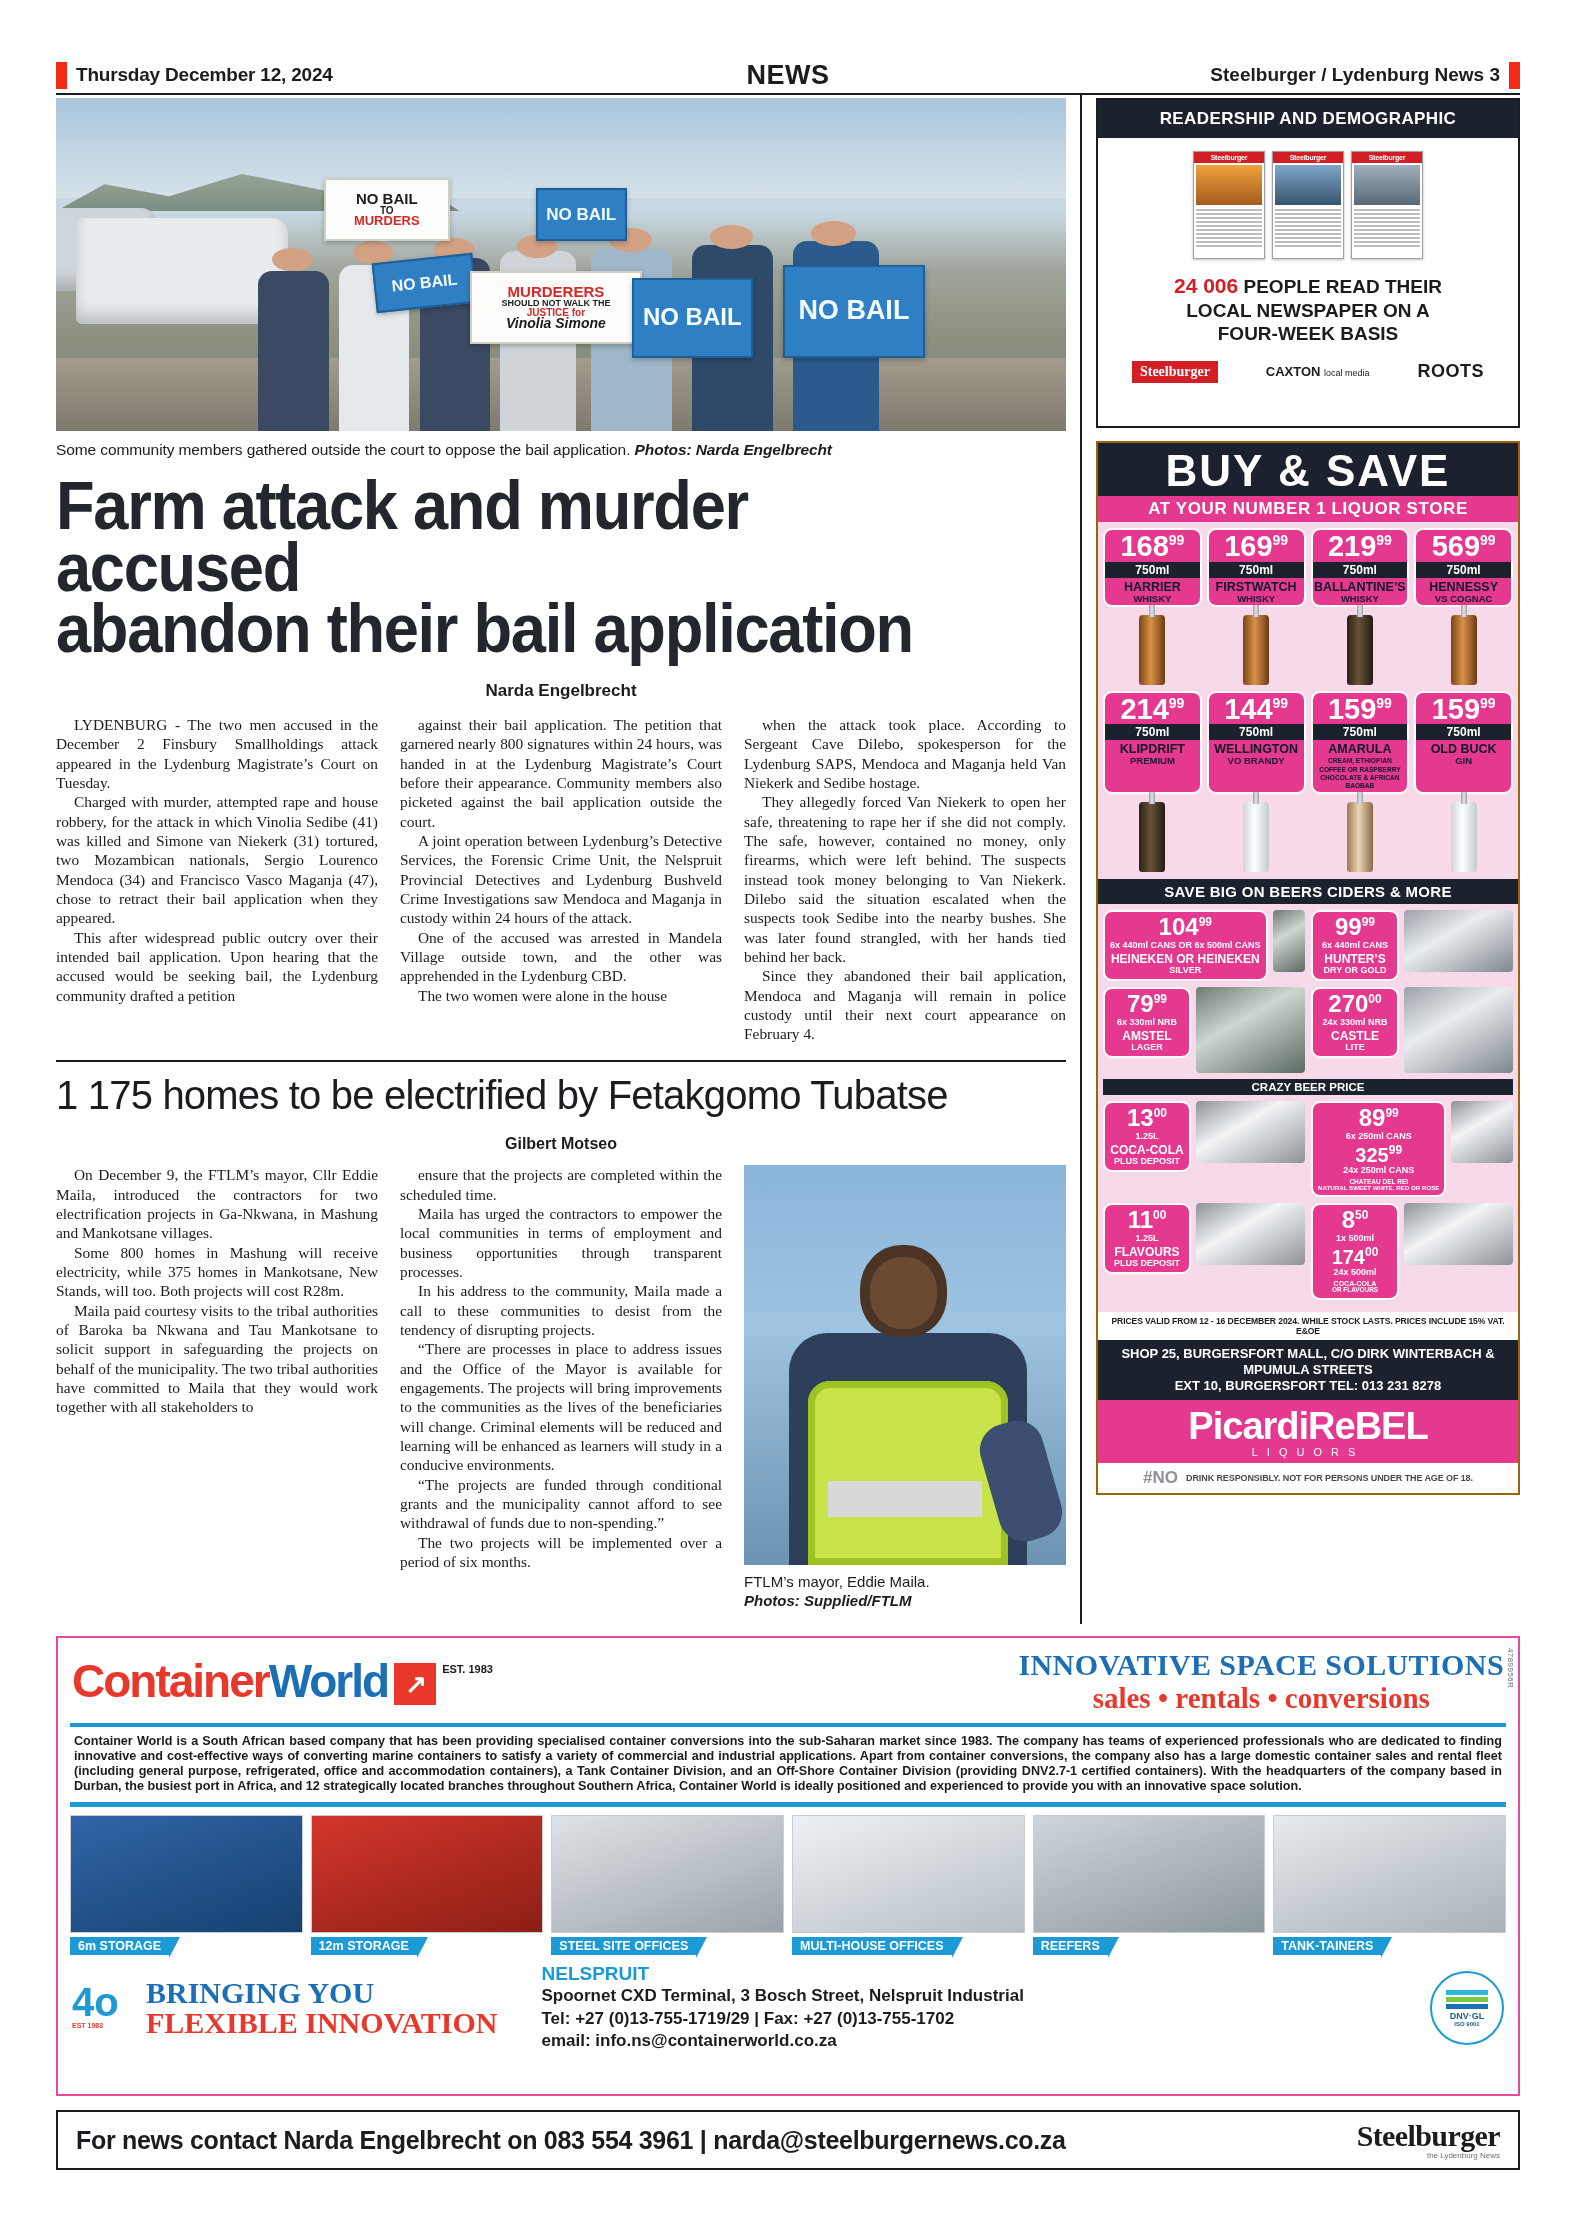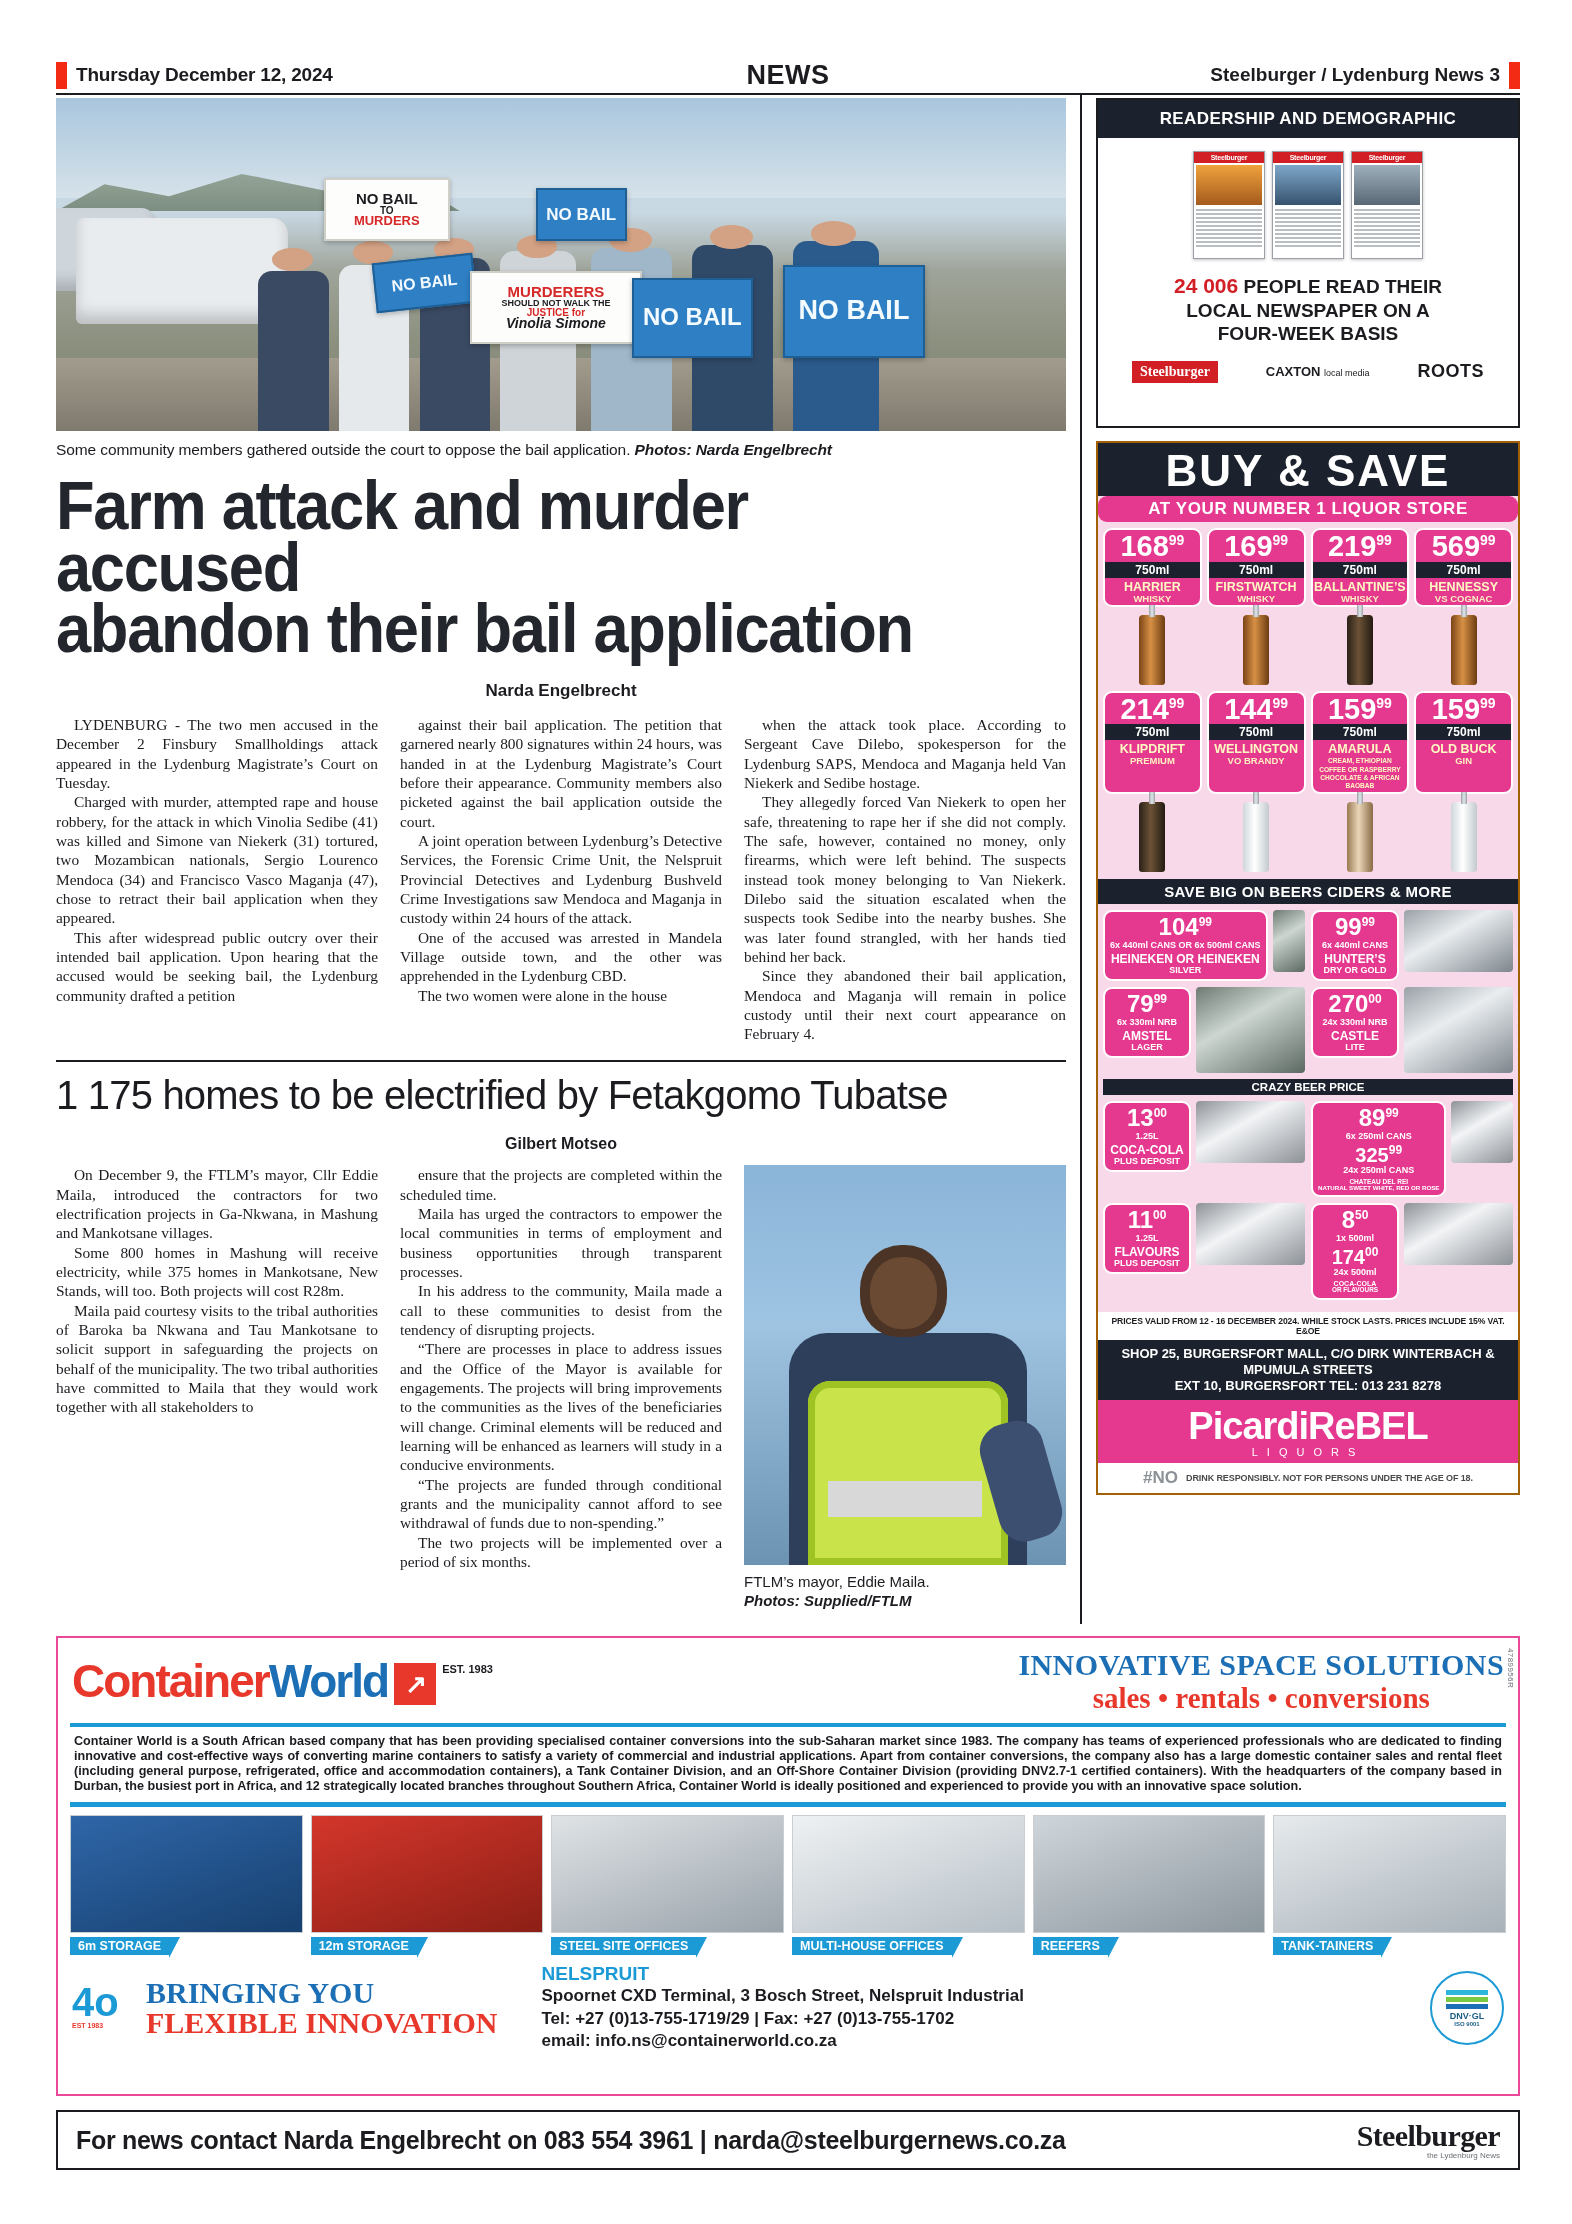--- a/index.html
+++ b/index.html
@@ -173,29 +173,29 @@
 
   
   .liquor {
     margin-top:13px; width:424px; border:2px solid #a16207; background:#f7d9e9;
     position:relative;
   }
   .liq-top { background:#1b222d; text-align:center; padding:6px 0 3px; }
   .liq-top h2 { color:#fff; font-size:44px; font-weight:700; letter-spacing:2px;
     font-family:"Liberation Sans", sans-serif; line-height:1; }
   .liq-sub { background:#e5388f; color:#fff; text-align:center; font-weight:700;
-    font-size:17px; letter-spacing:.6px; padding:3px 0;border-radius:9px; }
+    font-size:17px; letter-spacing:.6px; padding:3px 0; }
   .tiles { display:flex; gap:5px; padding:6px 5px 0; }
   .tile { flex:1; background:#e5388f; border-radius:9px; overflow:hidden; text-align:center;
           border:2px solid #fff; }
   .tile .price { color:#fff; font-weight:700; font-size:29px; line-height:1.02; padding-top:2px;
     font-family:"Liberation Sans", sans-serif; }
   .tile .price sup { font-size:14px; vertical-align:super; }
   .tile .vol { background:#1b222d; color:#fff; font-weight:700; font-size:12px; padding:1px 0; }
-  .tile .nm { color:#fef9c3; font-weight:700; font-size:12.5px; line-height:1.05; padding:3px 1px 1px; }
+  .tile .nm { color:#0f172a; font-weight:700; font-size:12.5px; line-height:1.05; padding:3px 1px 1px; }
   .tile .nm small { display:block; font-weight:700; font-size:9.5px; opacity:.95; }
   .tile .nm tiny { display:block; font-weight:700; font-size:6.6px; line-height:1.25; padding:1px 2px;}
   .bottles { display:flex; gap:5px; padding:2px 5px 0; height:78px; }
   .bot { flex:1; display:flex; align-items:flex-end; justify-content:center; }
   .bottle { width:26px; height:70px; border-radius:4px 4px 3px 3px; position:relative;
     background:linear-gradient(90deg,#bfc4c8,#eef1f3 45%,#9aa1a7); }
   .bottle:before { content:""; position:absolute; left:38%; top:-10px; width:24%; height:12px;
     background:linear-gradient(90deg,#9aa1a7,#e3e7ea,#9aa1a7); }
   .bottle.amber { background:linear-gradient(90deg,#7a4417,#d79145 45%,#6d3c13); }
   .bottle.dark  { background:linear-gradient(90deg,#2b2118,#6b5236 45%,#241b13); }

